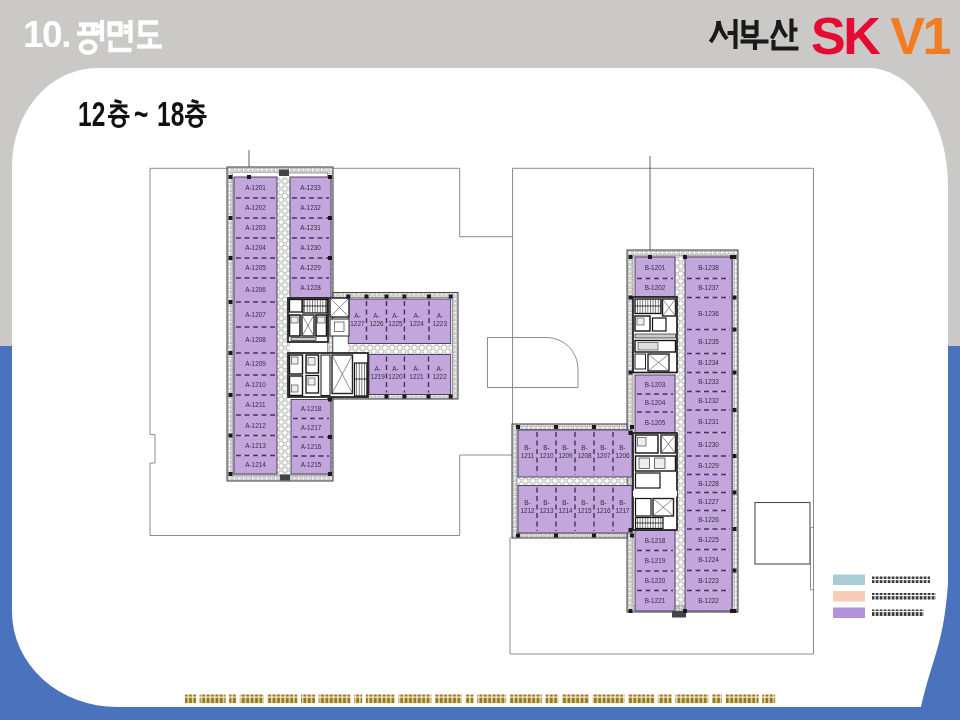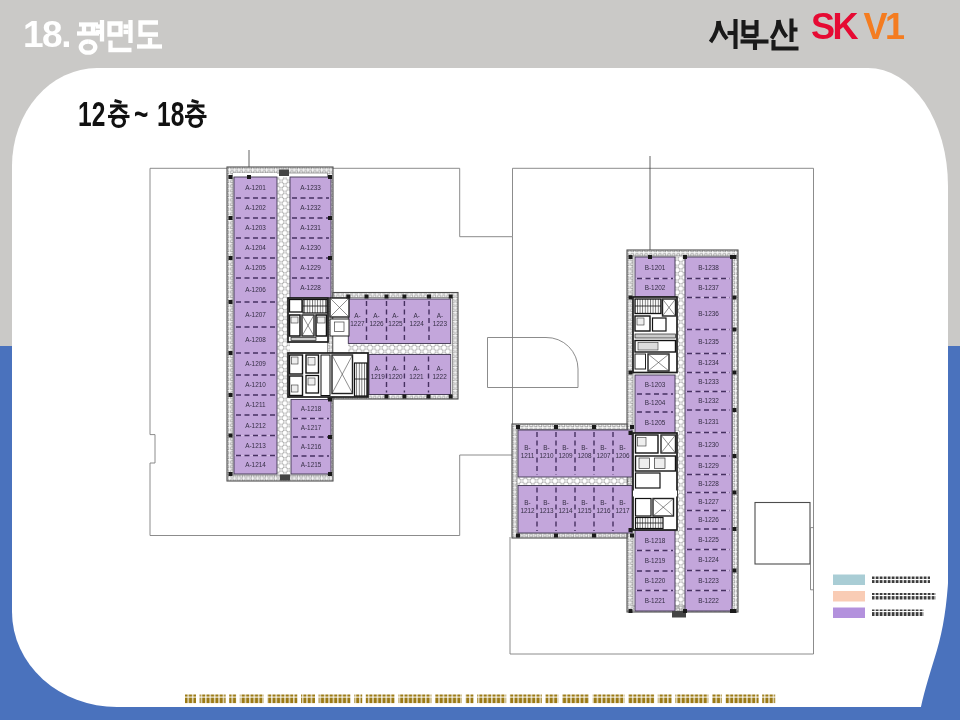--- a/index.html
+++ b/index.html
@@ -1,29 +1,29 @@
 <!DOCTYPE html>
 <html><head><meta charset="utf-8">
 <style>
 html,body{margin:0;padding:0;width:960px;height:720px;overflow:hidden;background:#4a72bd;font-family:"Liberation Sans",sans-serif;}
 #gray{position:absolute;left:0;top:0;width:960px;height:346px;background:#cac9c7;}
 #card{position:absolute;left:12px;top:68px;width:936px;height:639px;background:#fff;
  border-top-left-radius:85px 98px;border-top-right-radius:80px 118px;
  border-bottom-left-radius:105px 95px;border-bottom-right-radius:0;}
 #t10{position:absolute;left:23px;top:14px;color:#fff;font-weight:bold;font-size:37px;letter-spacing:-1.5px;}
-#sk{position:absolute;left:811px;top:6px;font-weight:bold;font-size:36px;letter-spacing:-2.5px;}
+#sk{position:absolute;left:811px;top:6px;font-weight:bold;font-size:52px;letter-spacing:-2.5px;}
 #sk .r{color:#e60a33;} #sk .o{color:#f47c20;}
 .sub{position:absolute;top:94px;color:#111;font-weight:bold;font-size:35px;transform:scaleX(0.70);transform-origin:left top;}
 svg{position:absolute;left:0;top:0;}
 text{font-family:"Liberation Sans",sans-serif;}
 </style></head>
 <body>
 <div id="gray"></div>
 <div id="card"></div>
-<div id="t10">18.</div>
+<div id="t10">10.</div>
 <div id="sk"><span class="r">SK</span> <span class="o">V1</span></div>
 <div class="sub" style="left:78px">12</div>
 <div class="sub" style="left:134px">~</div>
 <div class="sub" style="left:157px">18</div>
 <svg width="960" height="720" viewBox="0 0 960 720">
 <path d="M79,24.5 H98" fill="none" stroke="#fff" stroke-width="4.3" stroke-linecap="butt"></path>
 <path d="M84,24.5 V32" fill="none" stroke="#fff" stroke-width="4.3" stroke-linecap="butt"></path>
 <path d="M93,24.5 V32" fill="none" stroke="#fff" stroke-width="4.3" stroke-linecap="butt"></path>
 <path d="M77,33.5 H99" fill="none" stroke="#fff" stroke-width="4.3" stroke-linecap="butt"></path>
 <path d="M102,20 V41.5" fill="none" stroke="#fff" stroke-width="4.3" stroke-linecap="butt"></path>

